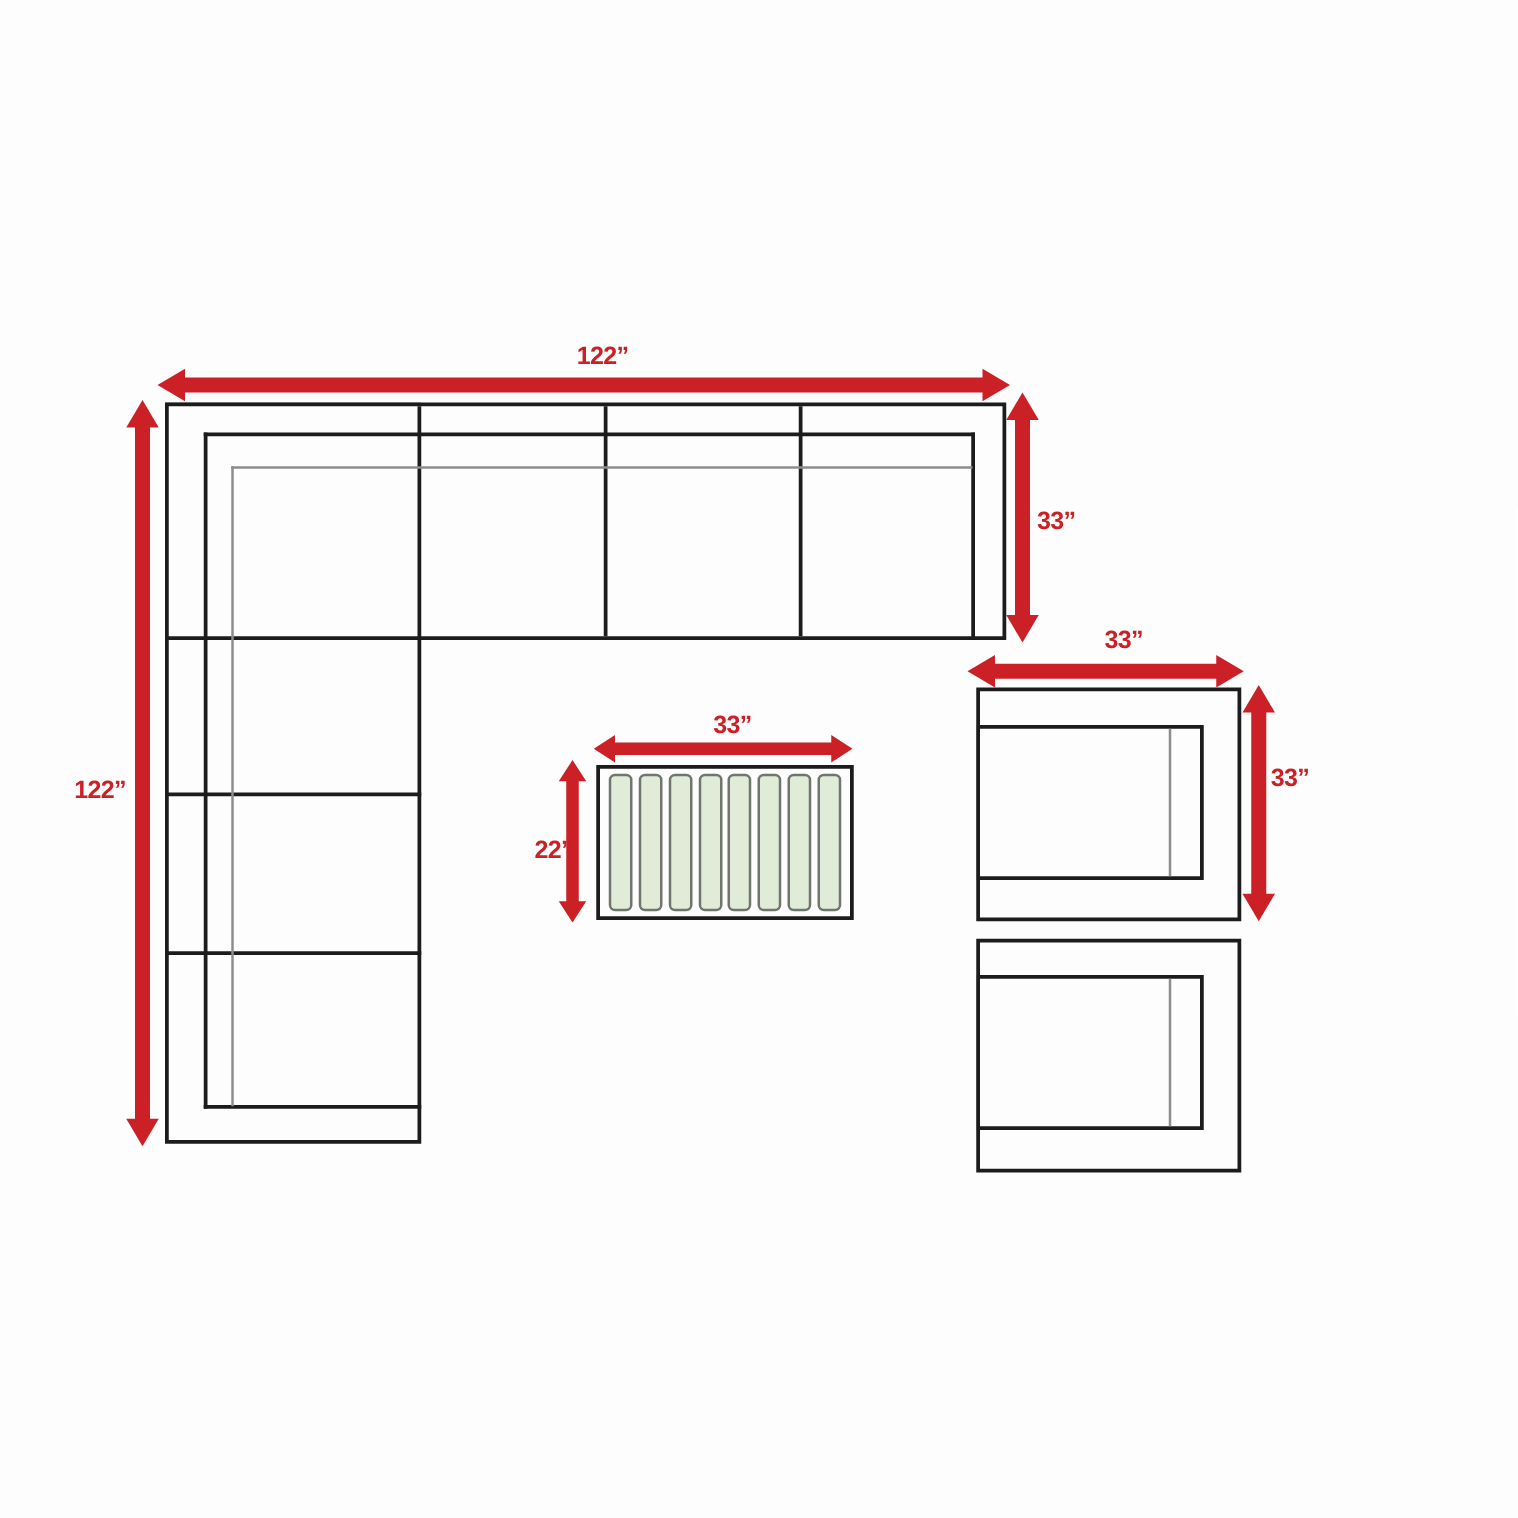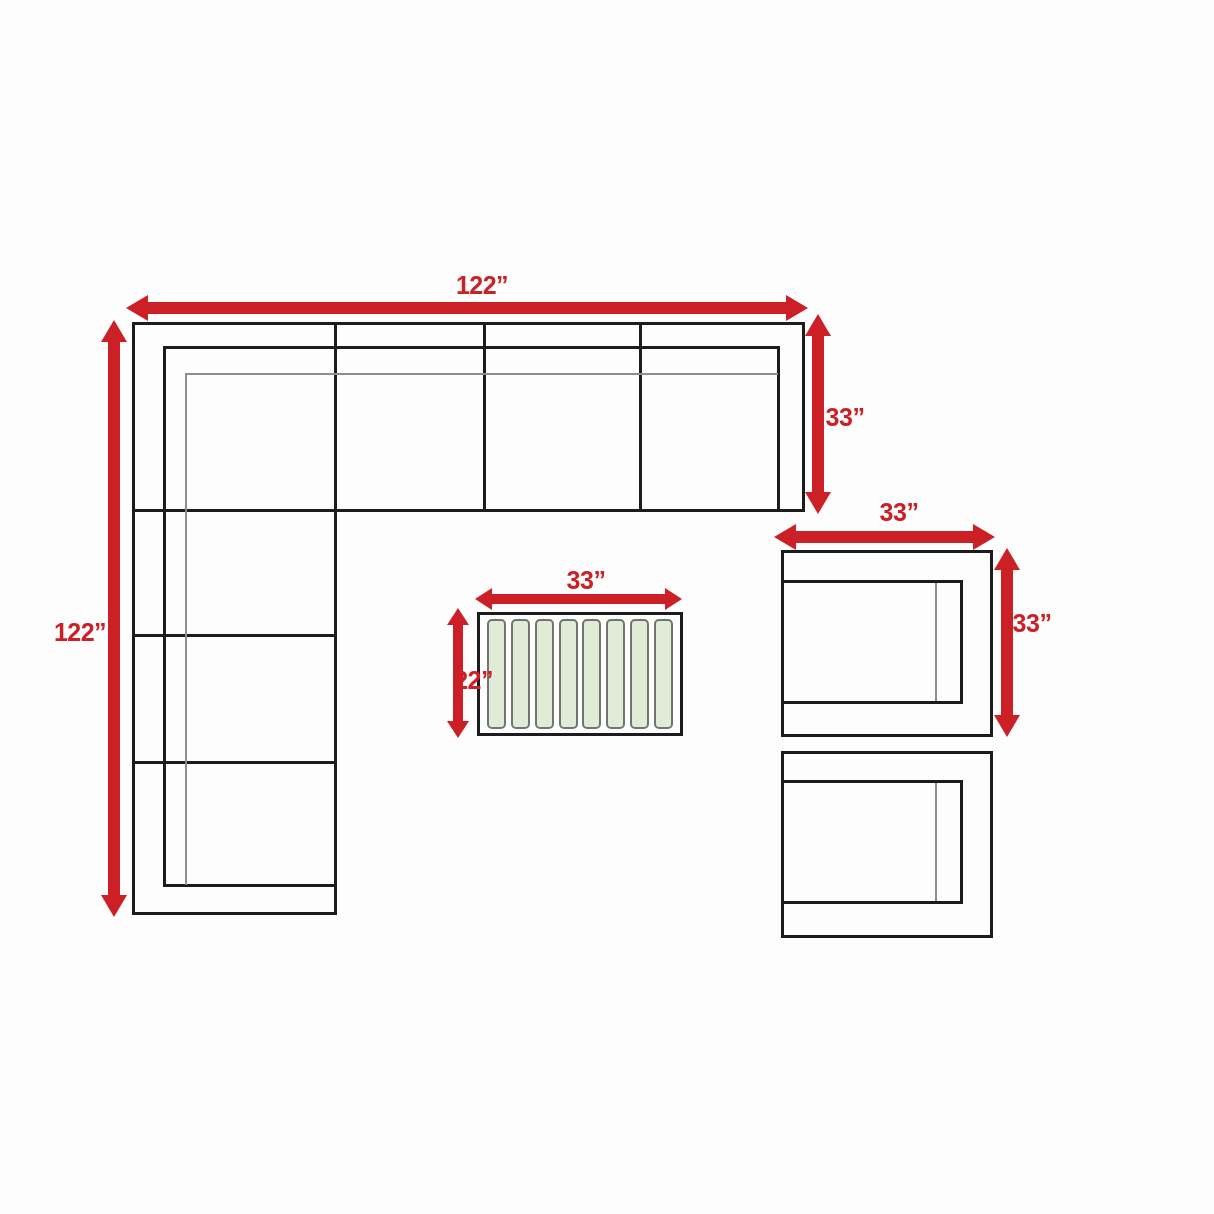--- a/index.html
+++ b/index.html
@@ -7,21 +7,21 @@
     position:relative;width:1214px;height:1214px;
     background:var(--background,#fdfdfd);
     font-family:"Liberation Sans",sans-serif;
     overflow:hidden;
   }
   .rect{position:absolute;box-sizing:border-box;border:3px solid var(--outline-black,#1c1c1c);background:var(--background,#fdfdfd);}
   .line{position:absolute;background:var(--outline-black,#1c1c1c);}
   .gline{position:absolute;background:var(--cushion-gray,#8d8d8d);}
   .dim-label{
     position:absolute;width:100px;text-align:center;
-    font-weight:bold;font-size:25px;line-height:28px;
+    font-weight:bold;font-size:20px;line-height:28px;
     color:var(--dimension-red,#cb2026);letter-spacing:-0.5px;
   }
   
   .arr{position:absolute;}
   .arr .shaft{position:absolute;background:var(--dimension-red,#cb2026);}
   .arr .hd{position:absolute;width:0;height:0;}
   .arr.h .shaft{left:18px;right:18px;top:50%;height:12px;margin-top:-6px;}
   .arr.h .hd.l{left:0;top:50%;margin-top:-13px;border-top:13px solid transparent;border-bottom:13px solid transparent;border-right:22px solid var(--dimension-red,#cb2026);}
   .arr.h .hd.r{right:0;top:50%;margin-top:-13px;border-top:13px solid transparent;border-bottom:13px solid transparent;border-left:22px solid var(--dimension-red,#cb2026);}
   .arr.v .shaft{top:18px;bottom:18px;left:50%;width:12px;margin-left:-6px;}
@@ -125,15 +125,15 @@
       <div class="shaft"></div>
       <div class="hd b"></div>
   </div>
 
   <div class="dim-label" style="left:432px;top:271px;">122”</div>
   <div class="dim-label" style="left:30px;top:618px;">122”</div>
   <div class="dim-label" style="left:795px;top:403px;">33”</div>
   <div class="dim-label" style="left:849px;top:498px;">33”</div>
   <div class="dim-label" style="left:982px;top:609px;">33”</div>
   <div class="dim-label" style="left:536px;top:566px;">33”</div>
-  <div class="dim-label" style="left:393px;top:666px;text-align:right;">22”</div>
+  <div class="dim-label" style="left:393px;top:666px;">22”</div>
 
 </div>
 
 </body></html>

